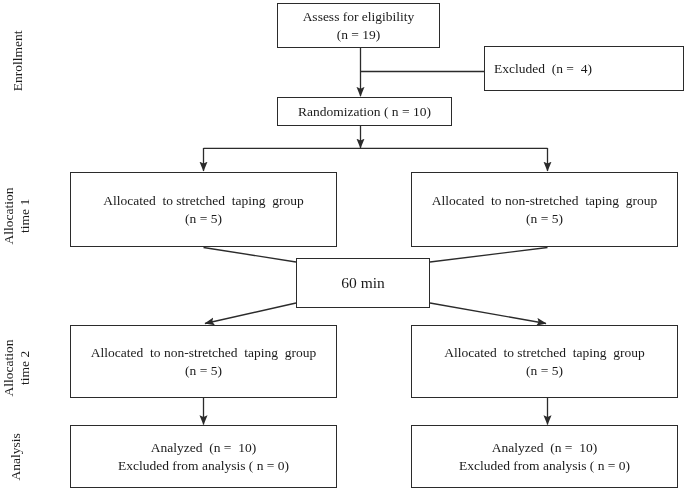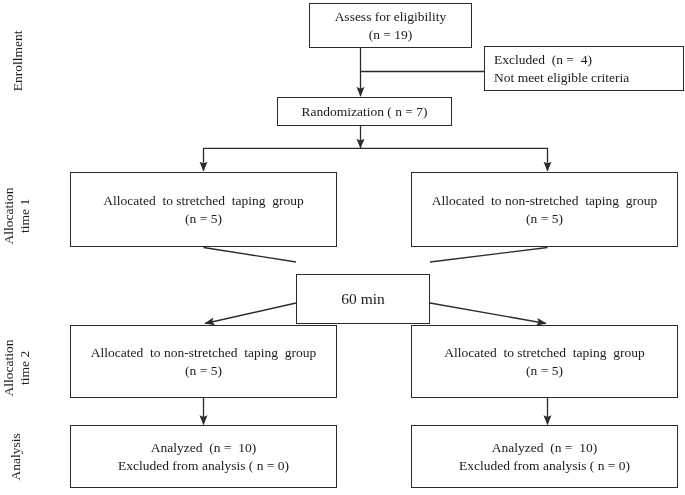--- a/index.html
+++ b/index.html
@@ -49,27 +49,27 @@
     font-size: 13.5px;
     line-height: 1.18;
     text-align: center;
     white-space: pre;
     color: #1a1a1a;
     transform-origin: 50% 50%;
     z-index: 1;
   }
 
   
-  #node-assess      { left: 277px; top: 3px;   width: 163px; height: 45px;  font-size: 13.5px; margin-left: 32px; }
+  #node-assess      { left: 277px; top: 3px;   width: 163px; height: 45px;  font-size: 13.5px; }
   #node-excluded    { left: 484px; top: 46px;  width: 200px; height: 45px;  font-size: 13.5px;
                       align-items: flex-start; padding-left: 9px; text-align: right; }
   #node-random      { left: 277px; top: 97px;  width: 175px; height: 29px;  font-size: 13.5px; }
   #node-alloc1-left { left: 70px;  top: 172px; width: 267px; height: 75px;  font-size: 13.5px; }
   #node-alloc1-right{ left: 411px; top: 172px; width: 267px; height: 75px;  font-size: 13.5px; }
-  #node-washout     { left: 296px; top: 258px; width: 134px; height: 50px;  font-size: 15.5px; margin-top: 16px; }
+  #node-washout     { left: 296px; top: 258px; width: 134px; height: 50px;  font-size: 15.5px; }
   #node-alloc2-left { left: 70px;  top: 325px; width: 267px; height: 73px;  font-size: 13.5px; }
   #node-alloc2-right{ left: 411px; top: 325px; width: 267px; height: 73px;  font-size: 13.5px; }
   #node-analysis-l  { left: 70px;  top: 425px; width: 267px; height: 63px;  font-size: 13.5px; }
   #node-analysis-r  { left: 411px; top: 425px; width: 267px; height: 63px;  font-size: 13.5px; }
 
   
   #label-enrollment { left: -25px; top: 53px;  width: 86px;  transform: rotate(-90deg); }
   #label-alloc1     { left: -29px; top: 200px; width: 92px;  transform: rotate(-90deg); }
   #label-alloc2     { left: -29px; top: 352px; width: 92px;  transform: rotate(-90deg); }
   #label-analysis   { left: -22px; top: 449px; width: 76px;  transform: rotate(-90deg); }
@@ -115,25 +115,24 @@
 time 2</div>
   <div class="stage-label" id="label-analysis">Analysis</div>
 
   <div class="node" id="node-assess">
     <span class="line">Assess for eligibility</span>
     <span class="line">(n = 19)</span>
   </div>
 
   <div class="node" id="node-excluded">
     <span class="line">Excluded  (n =  4)</span>
-    <span class="line">Not meet eligible criteria</span>
   </div>
 
   <div class="node" id="node-random">
-    <span class="line">Randomization ( n = 7)</span>
+    <span class="line">Randomization ( n = 10)</span>
   </div>
 
   <div class="node" id="node-alloc1-left">
     <span class="line">Allocated  to stretched  taping  group</span>
     <span class="line">(n = 5)</span>
   </div>
 
   <div class="node" id="node-alloc1-right">
     <span class="line">Allocated  to non-stretched  taping  group</span>
     <span class="line">(n = 5)</span>

